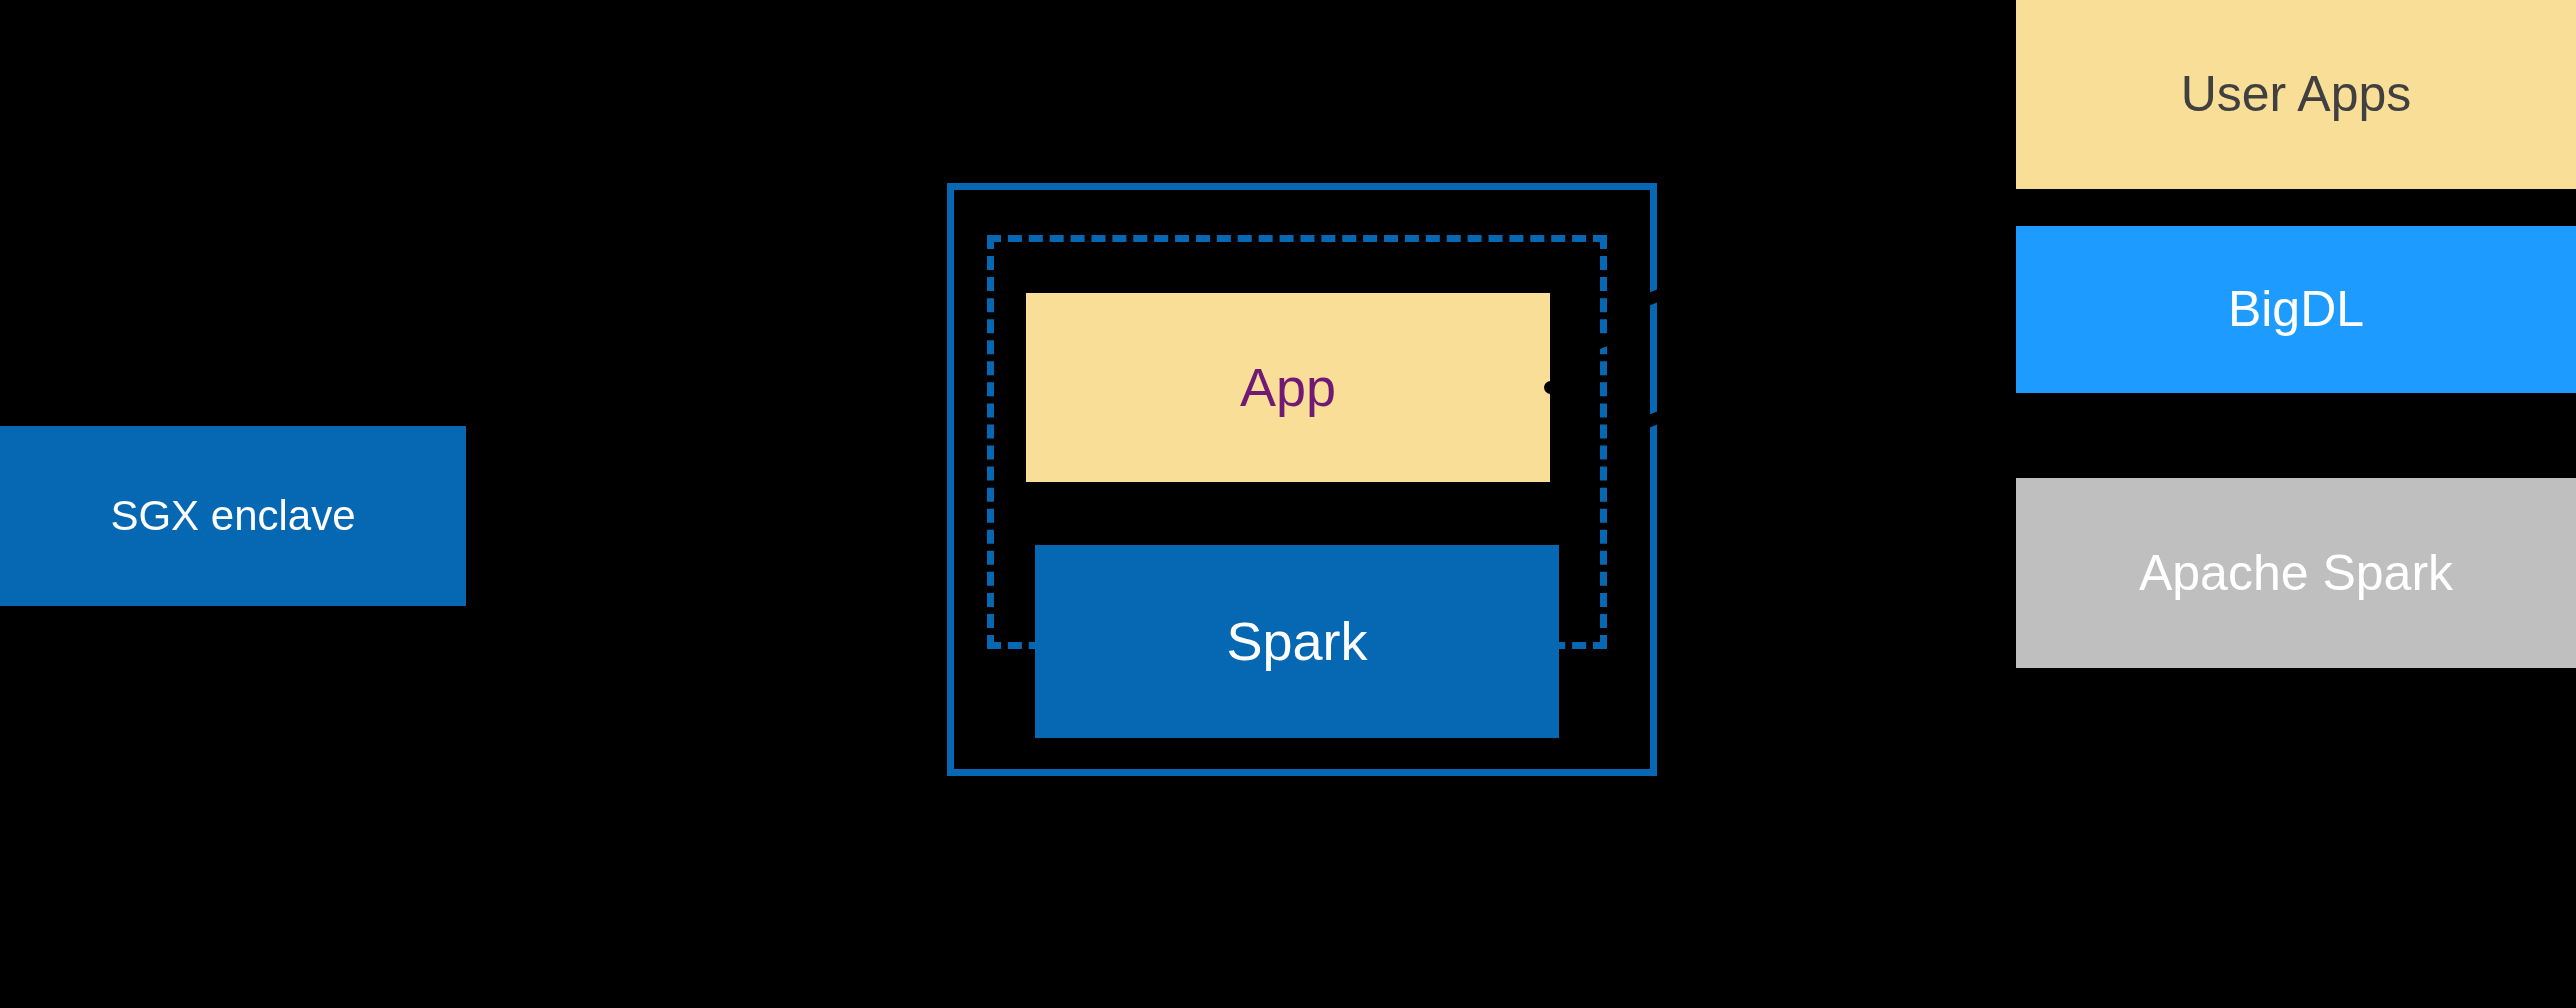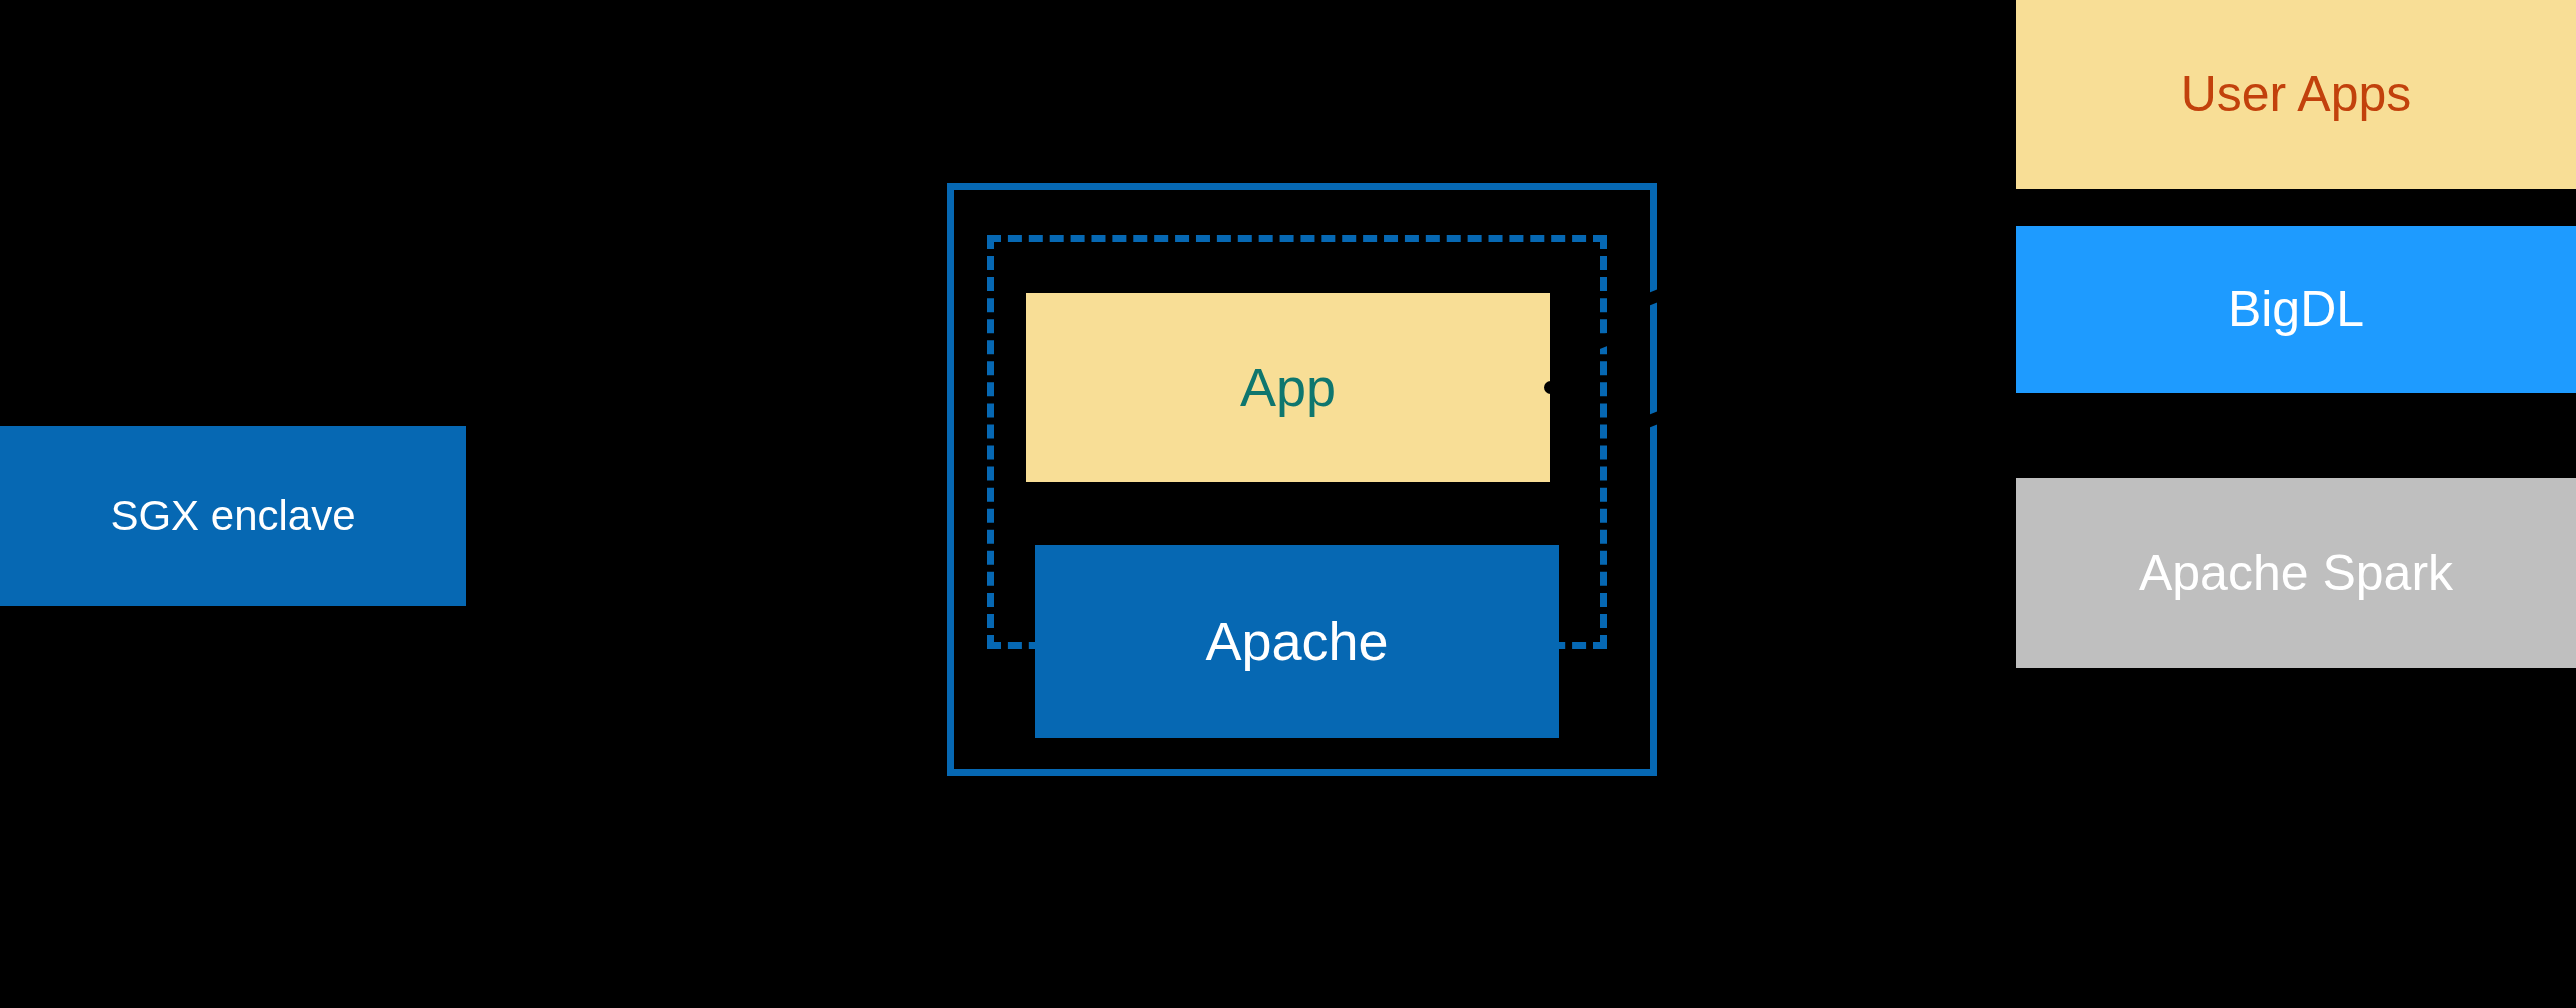--- a/index.html
+++ b/index.html
@@ -76,21 +76,21 @@
   #frame-notch-lower { left: 1644px; top: 413px;  height: 13.4px; transform: skewY(-22deg); }
   #dash-notch-upper  { left: 1593px; top: 335px;  height: 13.4px; width: 18.4px; transform: skewY(-22deg); }
 
   
   #app-box {
     left: 1026px;
     top: 293px;
     width: 524px;
     height: 189px;
     background: #F8DE96;
-    color: #0f766e;
+    color: #701a75;
     font-size: 54px;
   }
 
   
   #libos-box {
     left: 1035px;
     top: 545px;
     width: 524px;
     height: 193px;
     background: #0668B3;
@@ -112,21 +112,21 @@
 
   
   .stack-box {
     left: 2016px;
     width: 560px;
   }
   #user-apps-box {
     top: 0px;
     height: 189px;
     background: #F8DE96;
-    color: #c2410c;
+    color: #404040;
     font-size: 50px;
   }
   #bigdl-box {
     top: 226px;
     height: 167px;
     background: #1E9BFF;
     color: #FFFFFF;
     font-size: 50px;
   }
   #apache-spark-box {
@@ -166,21 +166,21 @@
   <div class="frame-notch" id="frame-notch-upper"></div>
   <div class="frame-notch" id="frame-notch-lower"></div>
   <div class="frame-notch" id="dash-notch-upper"></div>
 
   <div class="node" id="app-box">
     <span>App</span>
   </div>
   <div class="arrowhead-dot" id="app-connector-arrowhead"></div>
 
   <div class="node" id="libos-box">
-    <span>Apache</span>
+    <span>Spark</span>
   </div>
 
 
   <div class="node stack-box" id="user-apps-box">
     <span>User Apps</span>
   </div>
 
   <div class="node stack-box" id="bigdl-box">
     <span>BigDL</span>
   </div>

